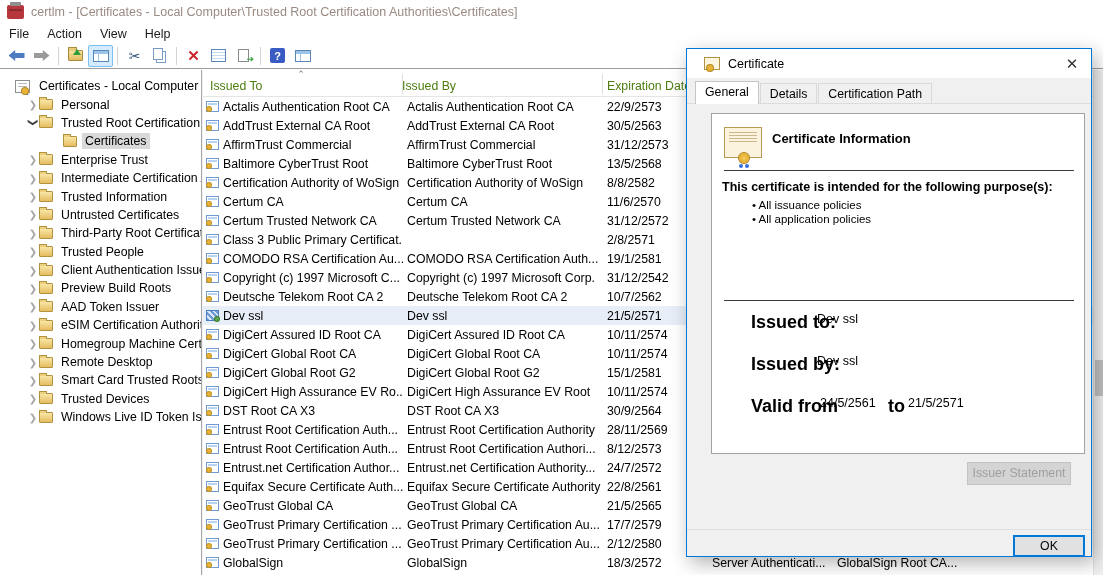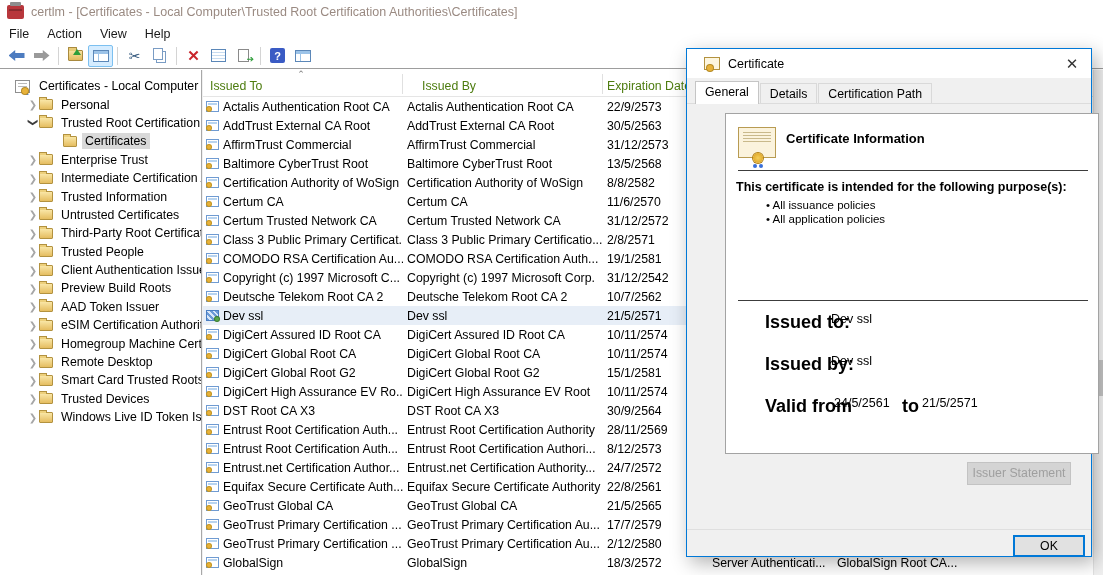--- a/index.html
+++ b/index.html
@@ -86,21 +86,21 @@
   .dlg-title { position:absolute; left:0; top:0; width:100%; height:29px; background:#fff; display:flex; align-items:center; padding-left:17px; }
   .dlg-icon { width:16px; height:13px; border:1px solid #b3923f; background:#fdf6df; position:relative; margin-right:8px; }
   .dlg-icon::after { content:""; position:absolute; left:2px; bottom:-2px; width:6px; height:6px; border-radius:50%; background:#e8b23a; box-shadow:0 0 0 1px #b58a22; }
   .dlg-title-text { font-size:12.5px; color:#000; }
   .dlg-close { position:absolute; right:0; top:0; width:38px; height:29px; display:flex; align-items:center; justify-content:center; font-size:15px; color:#333; cursor:default; }
   .tabs { position:absolute; left:8px; top:32px; display:flex; align-items:flex-end; }
   .tab { height:21px; padding:3px 9px 0 9px; font-size:12.3px; background:#f0f0f0; border:1px solid #d9d9d9; border-bottom:none; margin-right:1px; position:relative; }
   .tab.active { background:#fff; height:23px; z-index:2; border-color:#c5c5c5; }
   .tabline { position:absolute; left:0px; top:54px; width:404px; height:1px; background:#dcdcdc; }
 
-  .page-box { position:absolute; left:38px; top:64px; width:374px; height:341px; background:#fff; border:1px solid #a3a3a3; }
+  .page-box { position:absolute; left:24px; top:64px; width:374px; height:341px; background:#fff; border:1px solid #a3a3a3; }
   .bigcert { position:absolute; left:12px; top:13px; width:38px; height:31px; background:#fbf3dd; border:1px solid #b89b52; }
   .bigcert::before { content:""; position:absolute; left:4px; right:4px; top:4px; height:10px; background:repeating-linear-gradient(#c9b98b 0 1px,transparent 1px 3px); }
   .bigcert::after { content:""; position:absolute; left:14px; bottom:-6px; width:10px; height:10px; border-radius:50%; background:radial-gradient(#f4cf5c,#d99b18); box-shadow:0 0 0 1px #b07f12, -3px 8px 0 -3px #3a6fd8, 3px 8px 0 -3px #3a6fd8; }
   .ci-head { position:absolute; left:60px; top:17px; font-weight:bold; font-size:13px; }
   .rule { position:absolute; left:12px; width:350px; height:1px; background:#3c3c3c; }
   .rule1 { top:56px; } .rule2 { top:186px; }
   .intended { position:absolute; left:10px; top:66px; font-weight:bold; font-size:12.5px; }
   .purposes { position:absolute; left:40px; top:84px; font-size:11.5px; line-height:14px; }
   .purpose::before { content:"• "; }
   .fld-label { position:absolute; font-weight:bold; font-size:18px; }
@@ -271,21 +271,21 @@
           <span class="arr">❯</span>
           <span class="fold"></span>
           <span class="tlabel">Windows Live ID Token Issuer</span>
         </div>
       </div>
 
     <div class="list">
       <div class="lheader">
         <span class="sortmark">⌃</span>
         <span class="hcell" style="left:7px">Issued To</span>
-        <span class="hcell" style="left:219px">Issued By</span>
+        <span class="hcell" style="left:199px">Issued By</span>
         <span class="hcell" style="left:404px">Expiration Date</span>
         <span class="hsep" style="left:199px"></span>
         <span class="hsep" style="left:399px"></span>
       </div>
       <div class="rows" id="rows">
           <div class="lrow">
             <span class="certicon"></span>
             <span class="cell c-to">Actalis Authentication Root CA</span>
             <span class="cell c-by">Actalis Authentication Root CA</span>
             <span class="cell c-exp">22/9/2573</span>
@@ -322,21 +322,20 @@
           </div>
           <div class="lrow">
             <span class="certicon"></span>
             <span class="cell c-to">Certum Trusted Network CA</span>
             <span class="cell c-by">Certum Trusted Network CA</span>
             <span class="cell c-exp">31/12/2572</span>
           </div>
           <div class="lrow">
             <span class="certicon"></span>
             <span class="cell c-to">Class 3 Public Primary Certificat...</span>
-            <span class="cell c-by">Class 3 Public Primary Certificatio...</span>
             <span class="cell c-exp">2/8/2571</span>
           </div>
           <div class="lrow">
             <span class="certicon"></span>
             <span class="cell c-to">COMODO RSA Certification Au...</span>
             <span class="cell c-by">COMODO RSA Certification Auth...</span>
             <span class="cell c-exp">19/1/2581</span>
           </div>
           <div class="lrow">
             <span class="certicon"></span>

